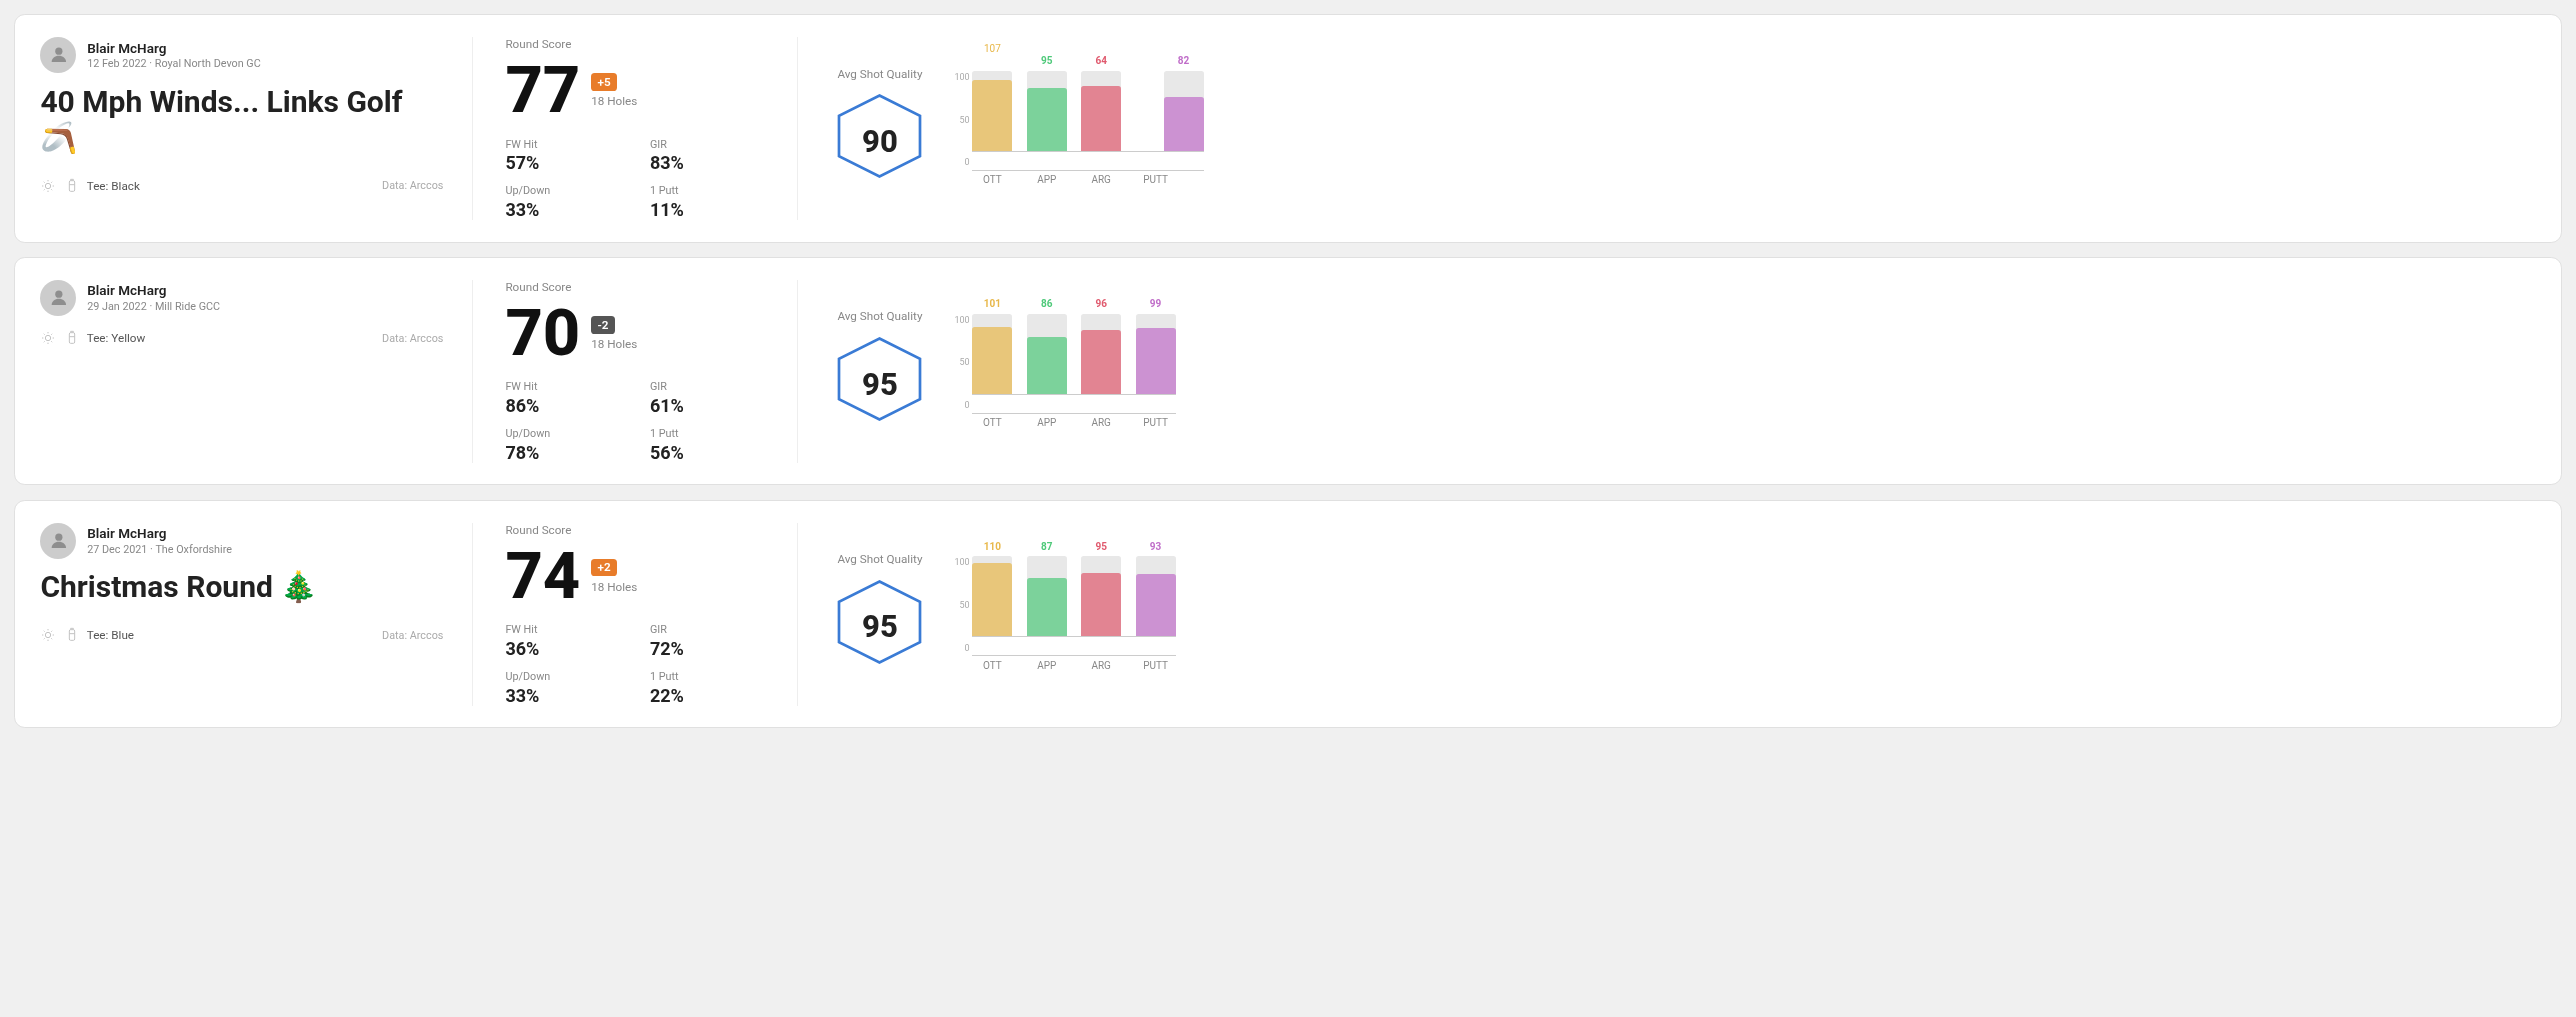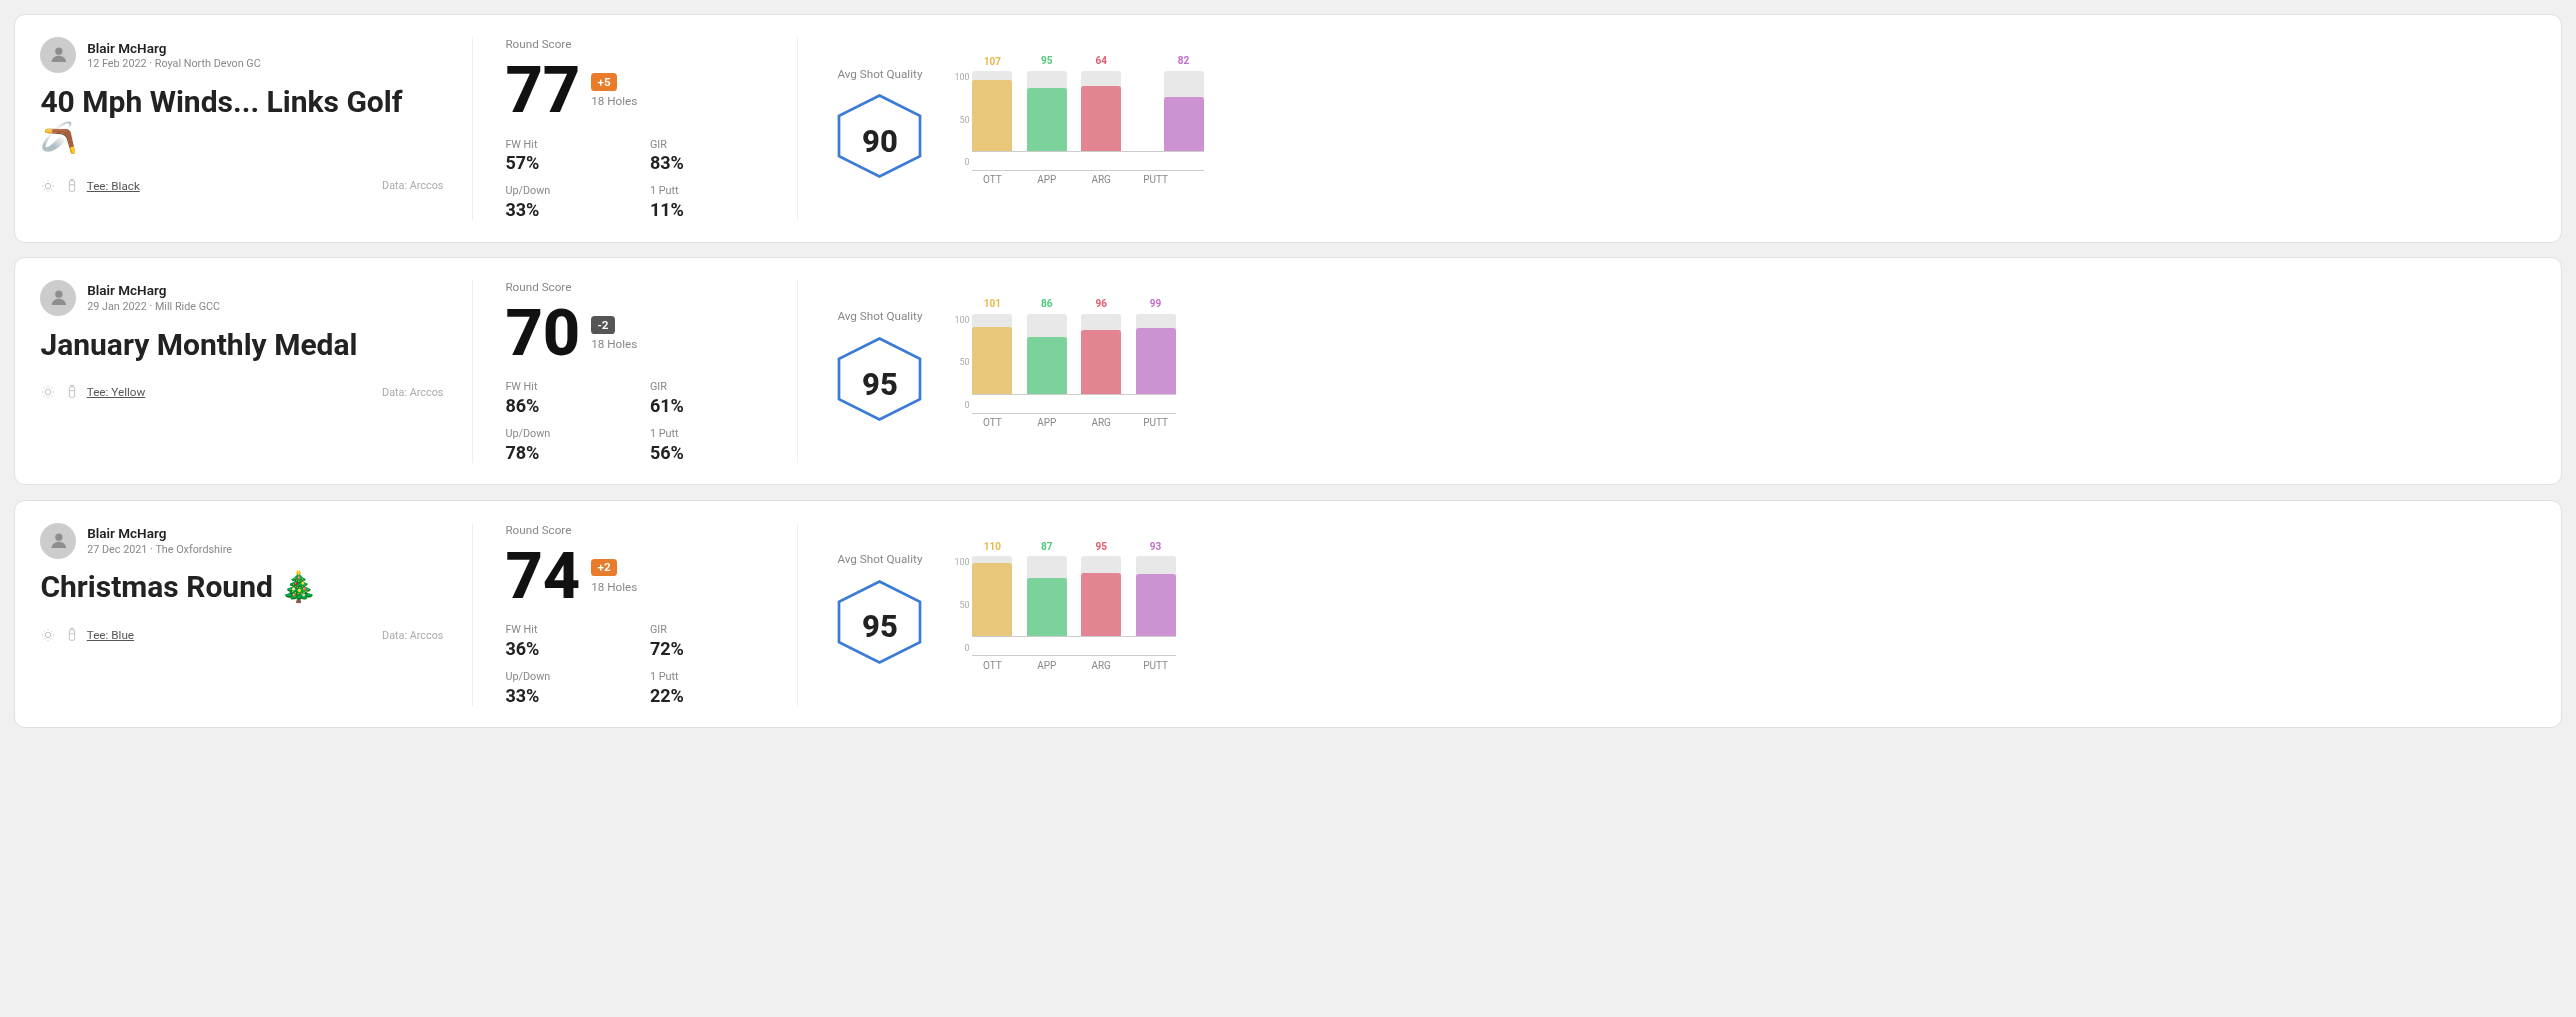--- a/index.html
+++ b/index.html
@@ -63,21 +63,20 @@
       align-items: center;
       justify-content: space-between;
       margin-top: 14.4px;
     }
     .tee-left {
       display: flex;
       align-items: center;
       gap: 7.2px;
       font-size: 11.7px;
       color: #555;
-      text-decoration: underline;
     }
     .tee-left svg { opacity: 0.5; }
     .data-source {
       font-size: 10.8px;
       color: #aaa;
     }
 
     .card-middle {
       flex: 0 0 325px;
       padding: 0 32px;
@@ -294,21 +293,21 @@
   </div>
         </div>
         <div class="chart-wrapper">
           <div style="position: absolute; left: 0px; top: 0px; bottom: 18px; display: flex; flex-direction: column; justify-content: space-between; align-items: flex-end;">
             <div style="font-size: 9px; color: rgb(170, 170, 170);">100</div>
             <div style="font-size: 9px; color: rgb(170, 170, 170);">50</div>
             <div style="font-size: 9px; color: rgb(170, 170, 170);">0</div>
           </div>
           <div class="bar-chart" style="display: flex; align-items: flex-end; gap: 14.4px; height: 99px; padding-bottom: 18px; position: relative; border-bottom: 0.9px solid rgb(204, 204, 204);">
             <div class="bar-group" style="display: flex; flex-direction: column; align-items: center; position: relative;">
-              <div class="bar-top-val" style="font-size: 10px; font-weight: 700; color: rgb(232, 184, 75); margin-bottom: 2px;">107</div>
+              <div class="bar-top-val" style="font-size: 10px; font-weight: 400; color: rgb(232, 184, 75); margin-bottom: 15px;">107</div>
               <div class="bar-bg" style="width: 40px; height: 81px; background: rgb(232, 232, 232); border-radius: 2.7px 2.7px 0px 0px; position: relative; overflow: hidden;">
                 <div class="bar-fill" style="position: absolute; bottom: 0px; left: 0px; right: 0px; height: 72px; background: rgb(232, 184, 75); opacity: 0.7; border-radius: 2.7px 2.7px 0px 0px;"></div>
               </div>
             </div>
             <div class="bar-group" style="display: flex; flex-direction: column; align-items: center; position: relative;">
               <div class="bar-top-val" style="font-size: 10px; font-weight: 700; color: rgb(79, 201, 122); margin-bottom: 2.7px;">95</div>
               <div class="bar-bg" style="width: 40px; height: 81px; background: rgb(232, 232, 232); border-radius: 2.7px 2.7px 0px 0px; position: relative; overflow: hidden;">
                 <div class="bar-fill" style="position: absolute; bottom: 0px; left: 0px; right: 0px; height: 64px; background: rgb(79, 201, 122); opacity: 0.7; border-radius: 2.7px 2.7px 0px 0px;"></div>
               </div>
             </div>
@@ -341,21 +340,20 @@
             <svg width="21.7" height="21.7" viewBox="0 0 24 24" fill="#666">
               <circle cx="12" cy="8" r="4"></circle>
               <path d="M4 20c0-4 3.6-7 8-7s8 3 8 7"></path>
             </svg>
           </div>
           <div class="user-info">
             <div class="name">Blair McHarg</div>
             <div class="meta">29 Jan 2022 · Mill Ride GCC</div>
           </div>
         </div>
-        <div class="round-title">January Monthly Medal</div>
         <div class="tee-row">
           <div class="tee-left">
     <svg width="16" height="16" viewBox="0 0 24 24" fill="none" stroke="#888" stroke-width="1.5">
               <path d="M3 12h2M19 12h2M12 3v2M12 19v2M5.6 5.6l1.4 1.4M16.9 16.9l1.4 1.4M5.6 18.4l1.4-1.4M16.9 7.1l1.4-1.4"></path>
               <circle cx="12" cy="12" r="4"></circle>
             </svg>
     <svg width="16" height="16" viewBox="0 0 24 24" fill="none" stroke="#888" stroke-width="1.5">
               <rect x="8" y="4" width="8" height="16" rx="2"></rect>
               <path d="M10 4V2h4v2"></path>
               <line x1="8" y1="10" x2="16" y2="10"></line>

